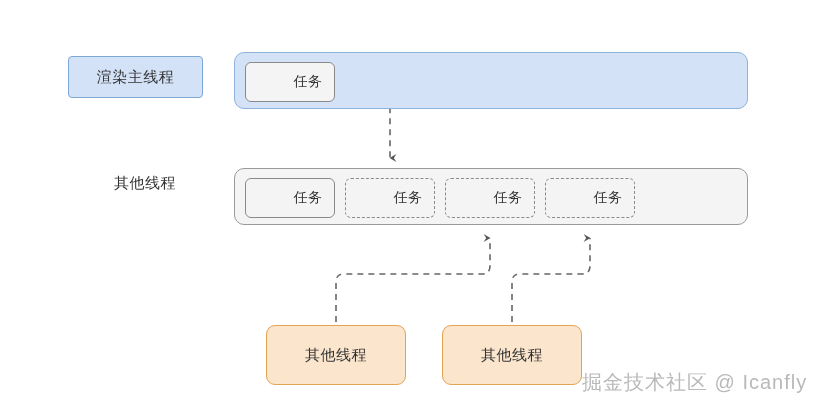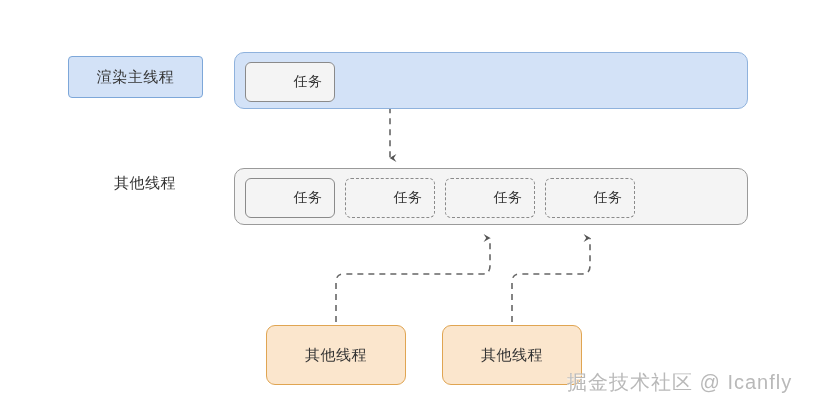--- a/index.html
+++ b/index.html
@@ -157,21 +157,21 @@
     color: #333333;
     letter-spacing: 0.5px;
     white-space: nowrap;
   }
   #worker-0 { left: 266px; }
   #worker-1 { left: 442px; }
 
   
   #watermark {
     position: absolute;
-    left: 567px;
+    left: 582px;
     top: 369px;
     font-size: 20px;
     color: #b9b9b9;
     letter-spacing: 1px;
     white-space: nowrap;
     text-shadow: 0 1px 0 #ffffff;
   }
 </style>
 </head>
 <body>

